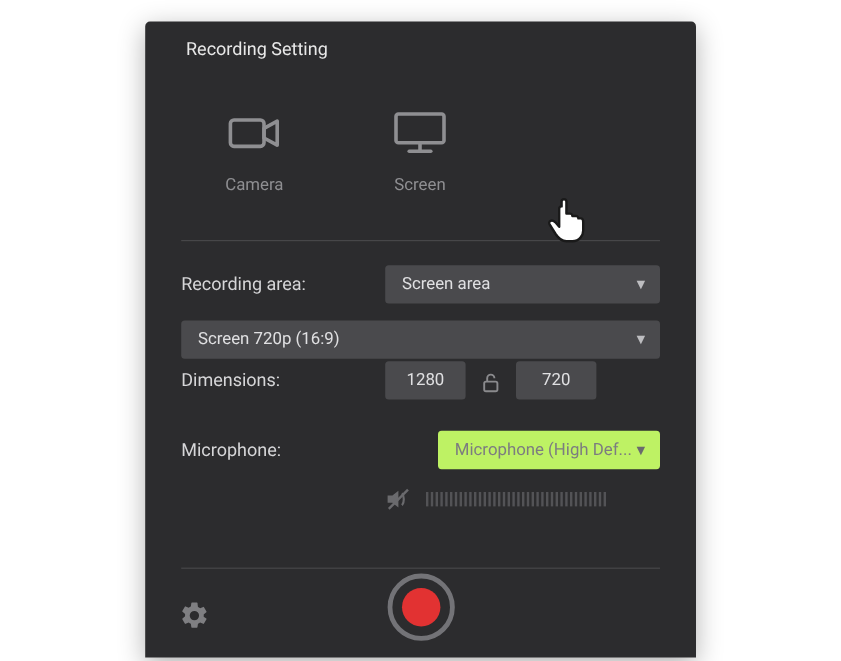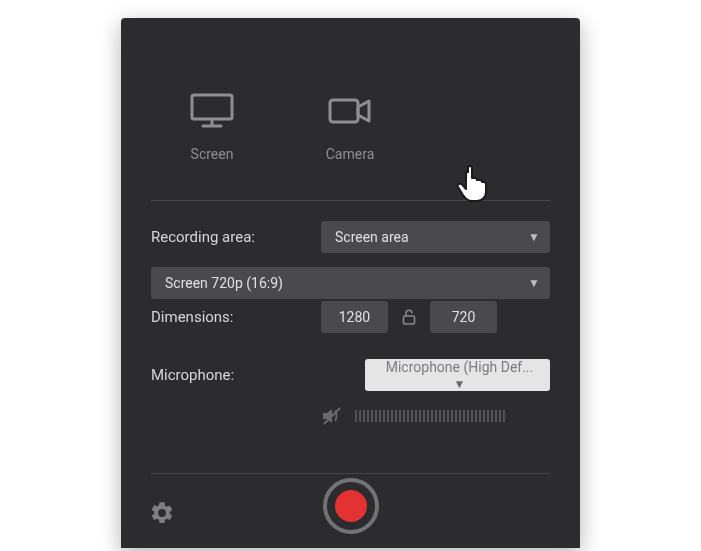--- a/index.html
+++ b/index.html
@@ -96,42 +96,41 @@
     align-items: center;
   }
   .row .label {
     width: 170px;
     color: #d6d6d8;
     font-size: 15px;
   }
   .row .controls {
     flex: 1;
     display: flex;
-    align-items: center;
+    align-items: flex-end;
     gap: 10px;
   }
 
   .select {
     flex: 1;
     height: 32px;
     background: #4a4a4d;
     border-radius: 3px;
     display: flex;
     align-items: center;
     justify-content: space-between;
     padding: 0 10px 0 14px;
     color: #e0e0e2;
     font-size: 14px;
     cursor: pointer;
   }
   .select .select-caret { color: #bdbdc0; font-size: 12px; }
   .select.disabled {
-    background: #e5e5e5;
+    background: #bef264;
     color: #7c7c80;
-    flex-direction: column;
   }
   .select.disabled .select-caret { color: #6a6a6d; }
 
   .numbox {
     width: 67px;
     height: 32px;
     background: #4a4a4d;
     border-radius: 3px;
     display: flex;
     align-items: center;
@@ -228,44 +227,45 @@
 
   
   svg { display:block; }
 </style>
 </head>
 <body>
 
 <div class="stage">
   <div class="panel">
 
+    <div class="panel-title">Recording Setting</div>
 
     <div class="modes">
+
+      <div class="mode">
+        <div class="icon-wrap">
+          <svg width="46" height="34" viewBox="0 0 46 34">
+            <rect x="3" y="6" width="28" height="22" rx="3" fill="none" stroke="#8f8f92" stroke-width="3"></rect>
+            <path d="M31 13 L42 7 L42 27 L31 21 Z" fill="none" stroke="#8f8f92" stroke-width="3" stroke-linejoin="round"></path>
+          </svg>
+        </div>
+        <div class="mode-label">Camera</div>
+      </div>
 
       <div class="mode">
         <div class="icon-wrap">
           <svg width="46" height="38" viewBox="0 0 46 38">
             <rect x="3" y="3" width="40" height="24" rx="2" fill="none" stroke="#8f8f92" stroke-width="3"></rect>
             <line x1="23" y1="27" x2="23" y2="33" stroke="#8f8f92" stroke-width="3"></line>
             <line x1="14" y1="34" x2="32" y2="34" stroke="#8f8f92" stroke-width="3" stroke-linecap="round"></line>
           </svg>
         </div>
         <div class="mode-label">Screen</div>
       </div>
 
-      <div class="mode">
-        <div class="icon-wrap">
-          <svg width="46" height="34" viewBox="0 0 46 34">
-            <rect x="3" y="6" width="28" height="22" rx="3" fill="none" stroke="#8f8f92" stroke-width="3"></rect>
-            <path d="M31 13 L42 7 L42 27 L31 21 Z" fill="none" stroke="#8f8f92" stroke-width="3" stroke-linejoin="round"></path>
-          </svg>
-        </div>
-        <div class="mode-label">Camera</div>
-      </div>
-
 
     </div>
 
     <div class="divider"></div>
 
     <div class="row" style="top:202px;">
       <div class="label">Recording area:</div>
       <div class="controls">
         <div class="select">
           <span>Screen area</span>

